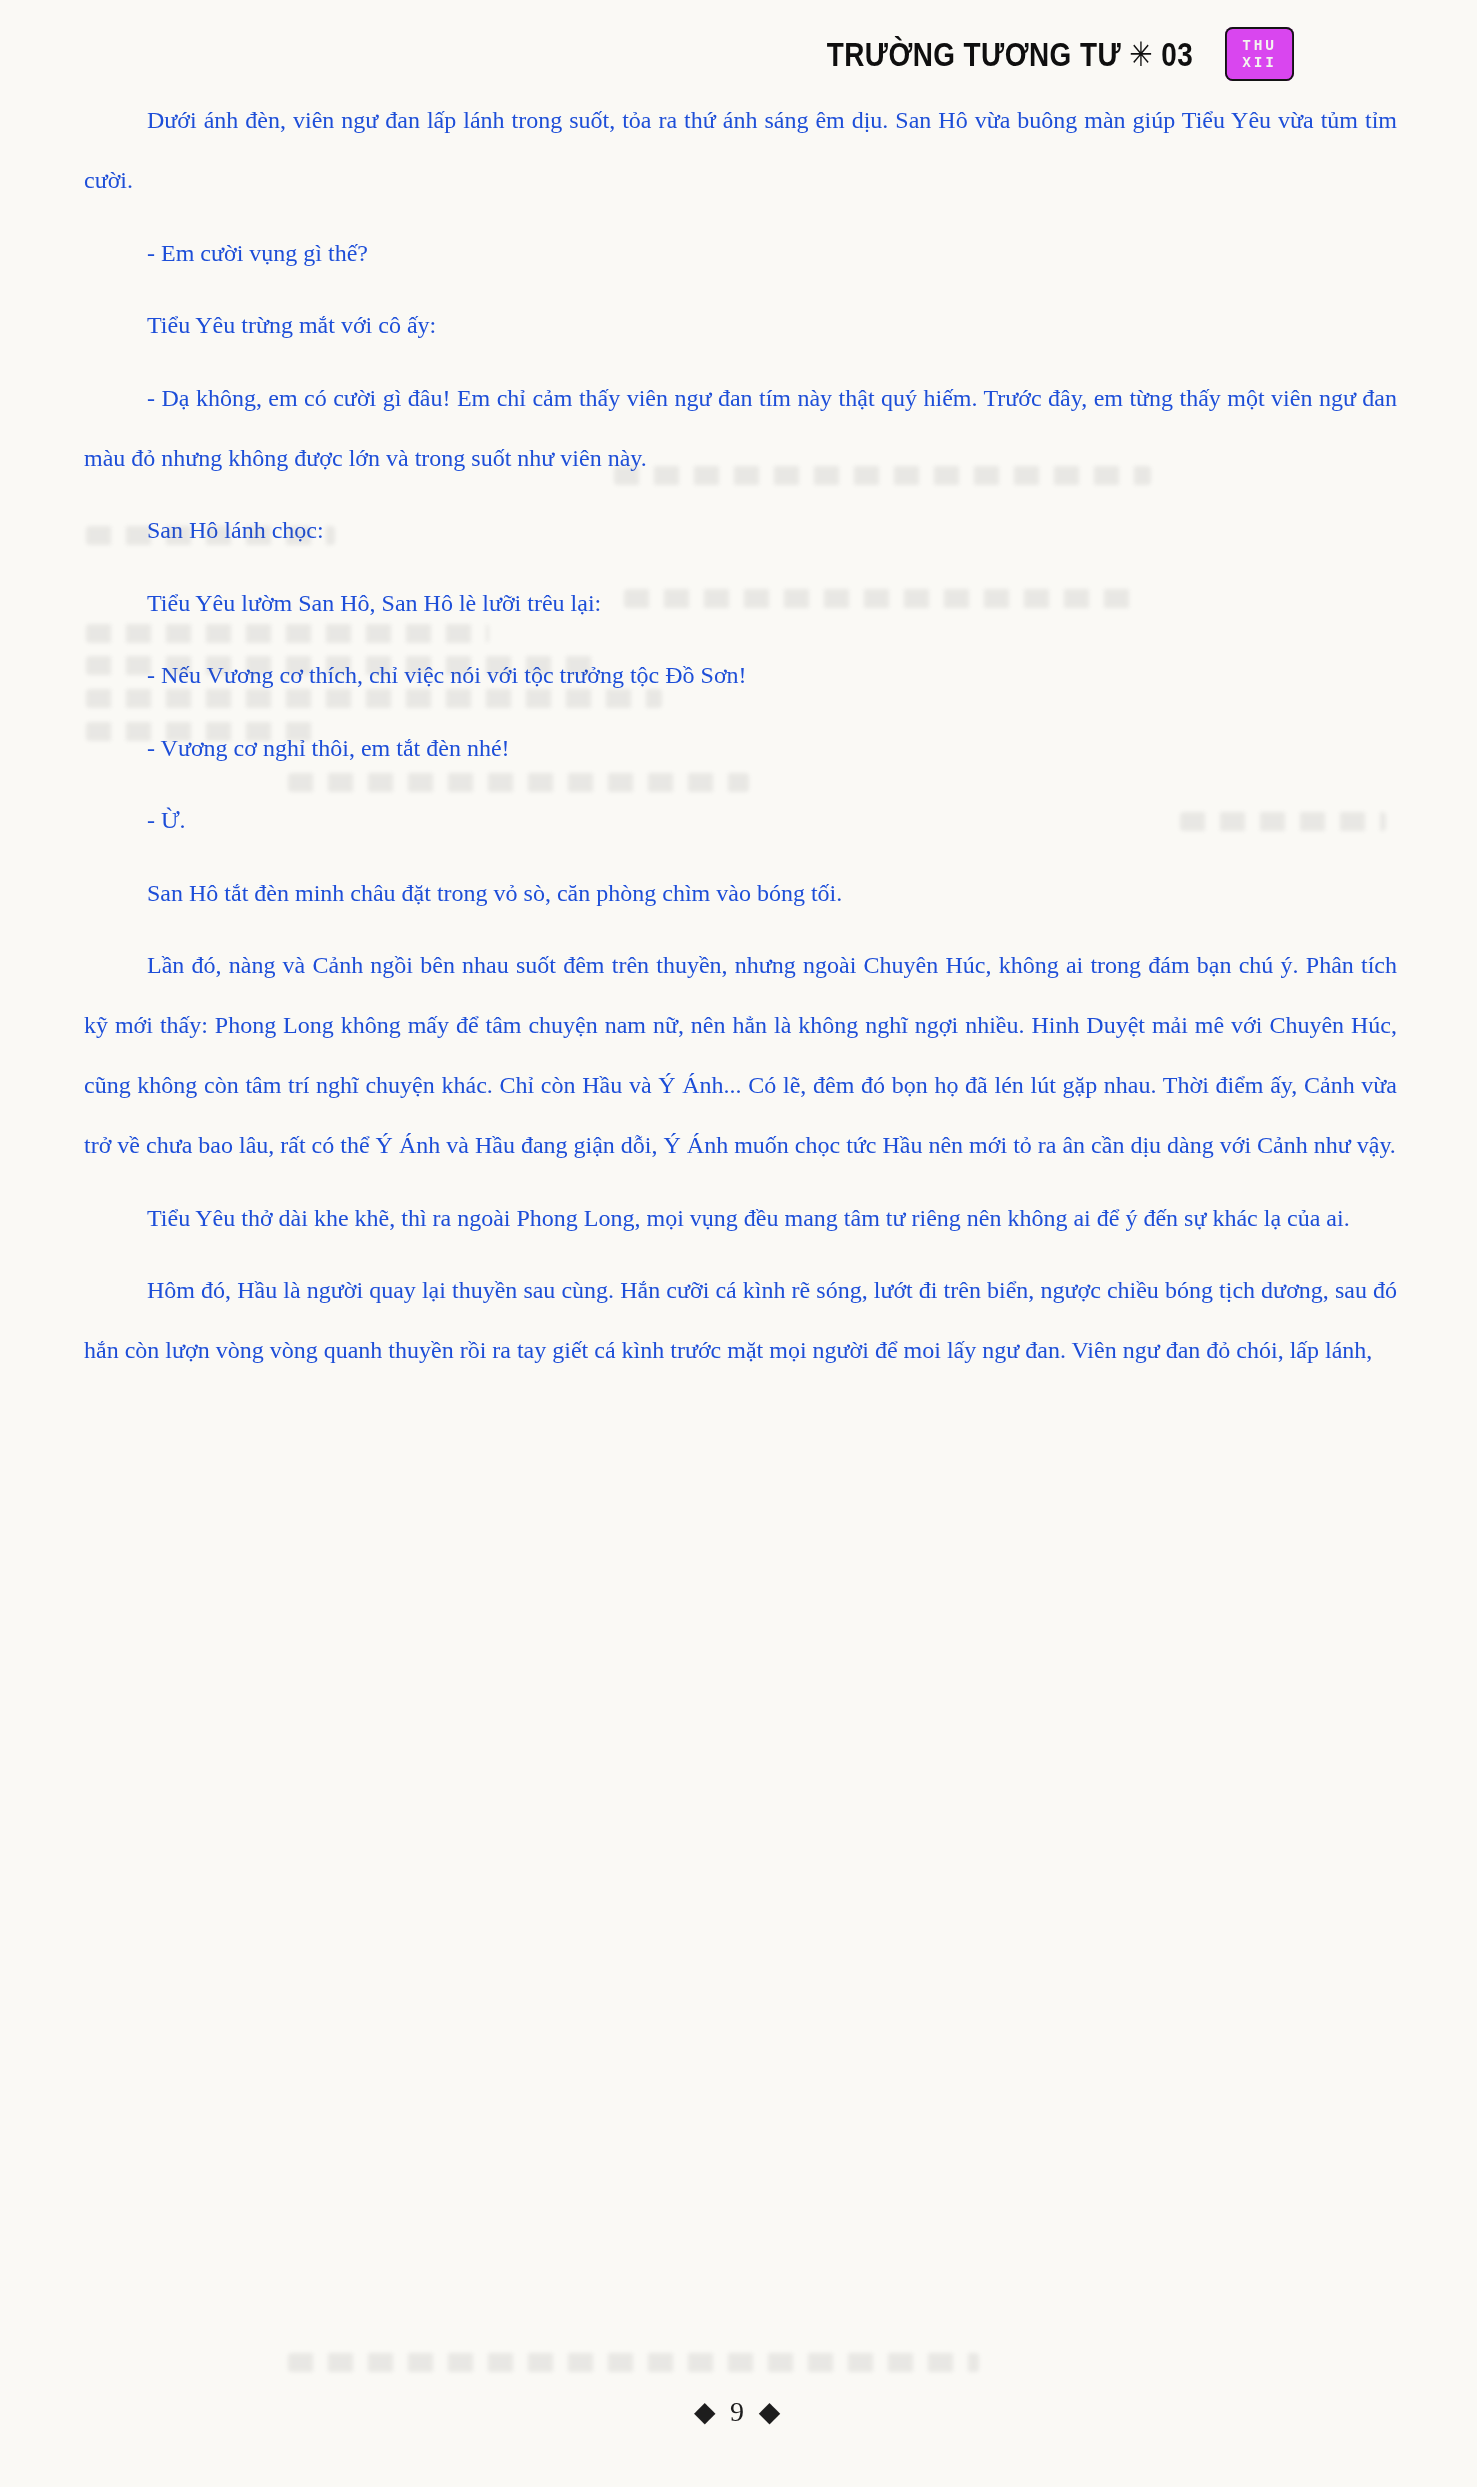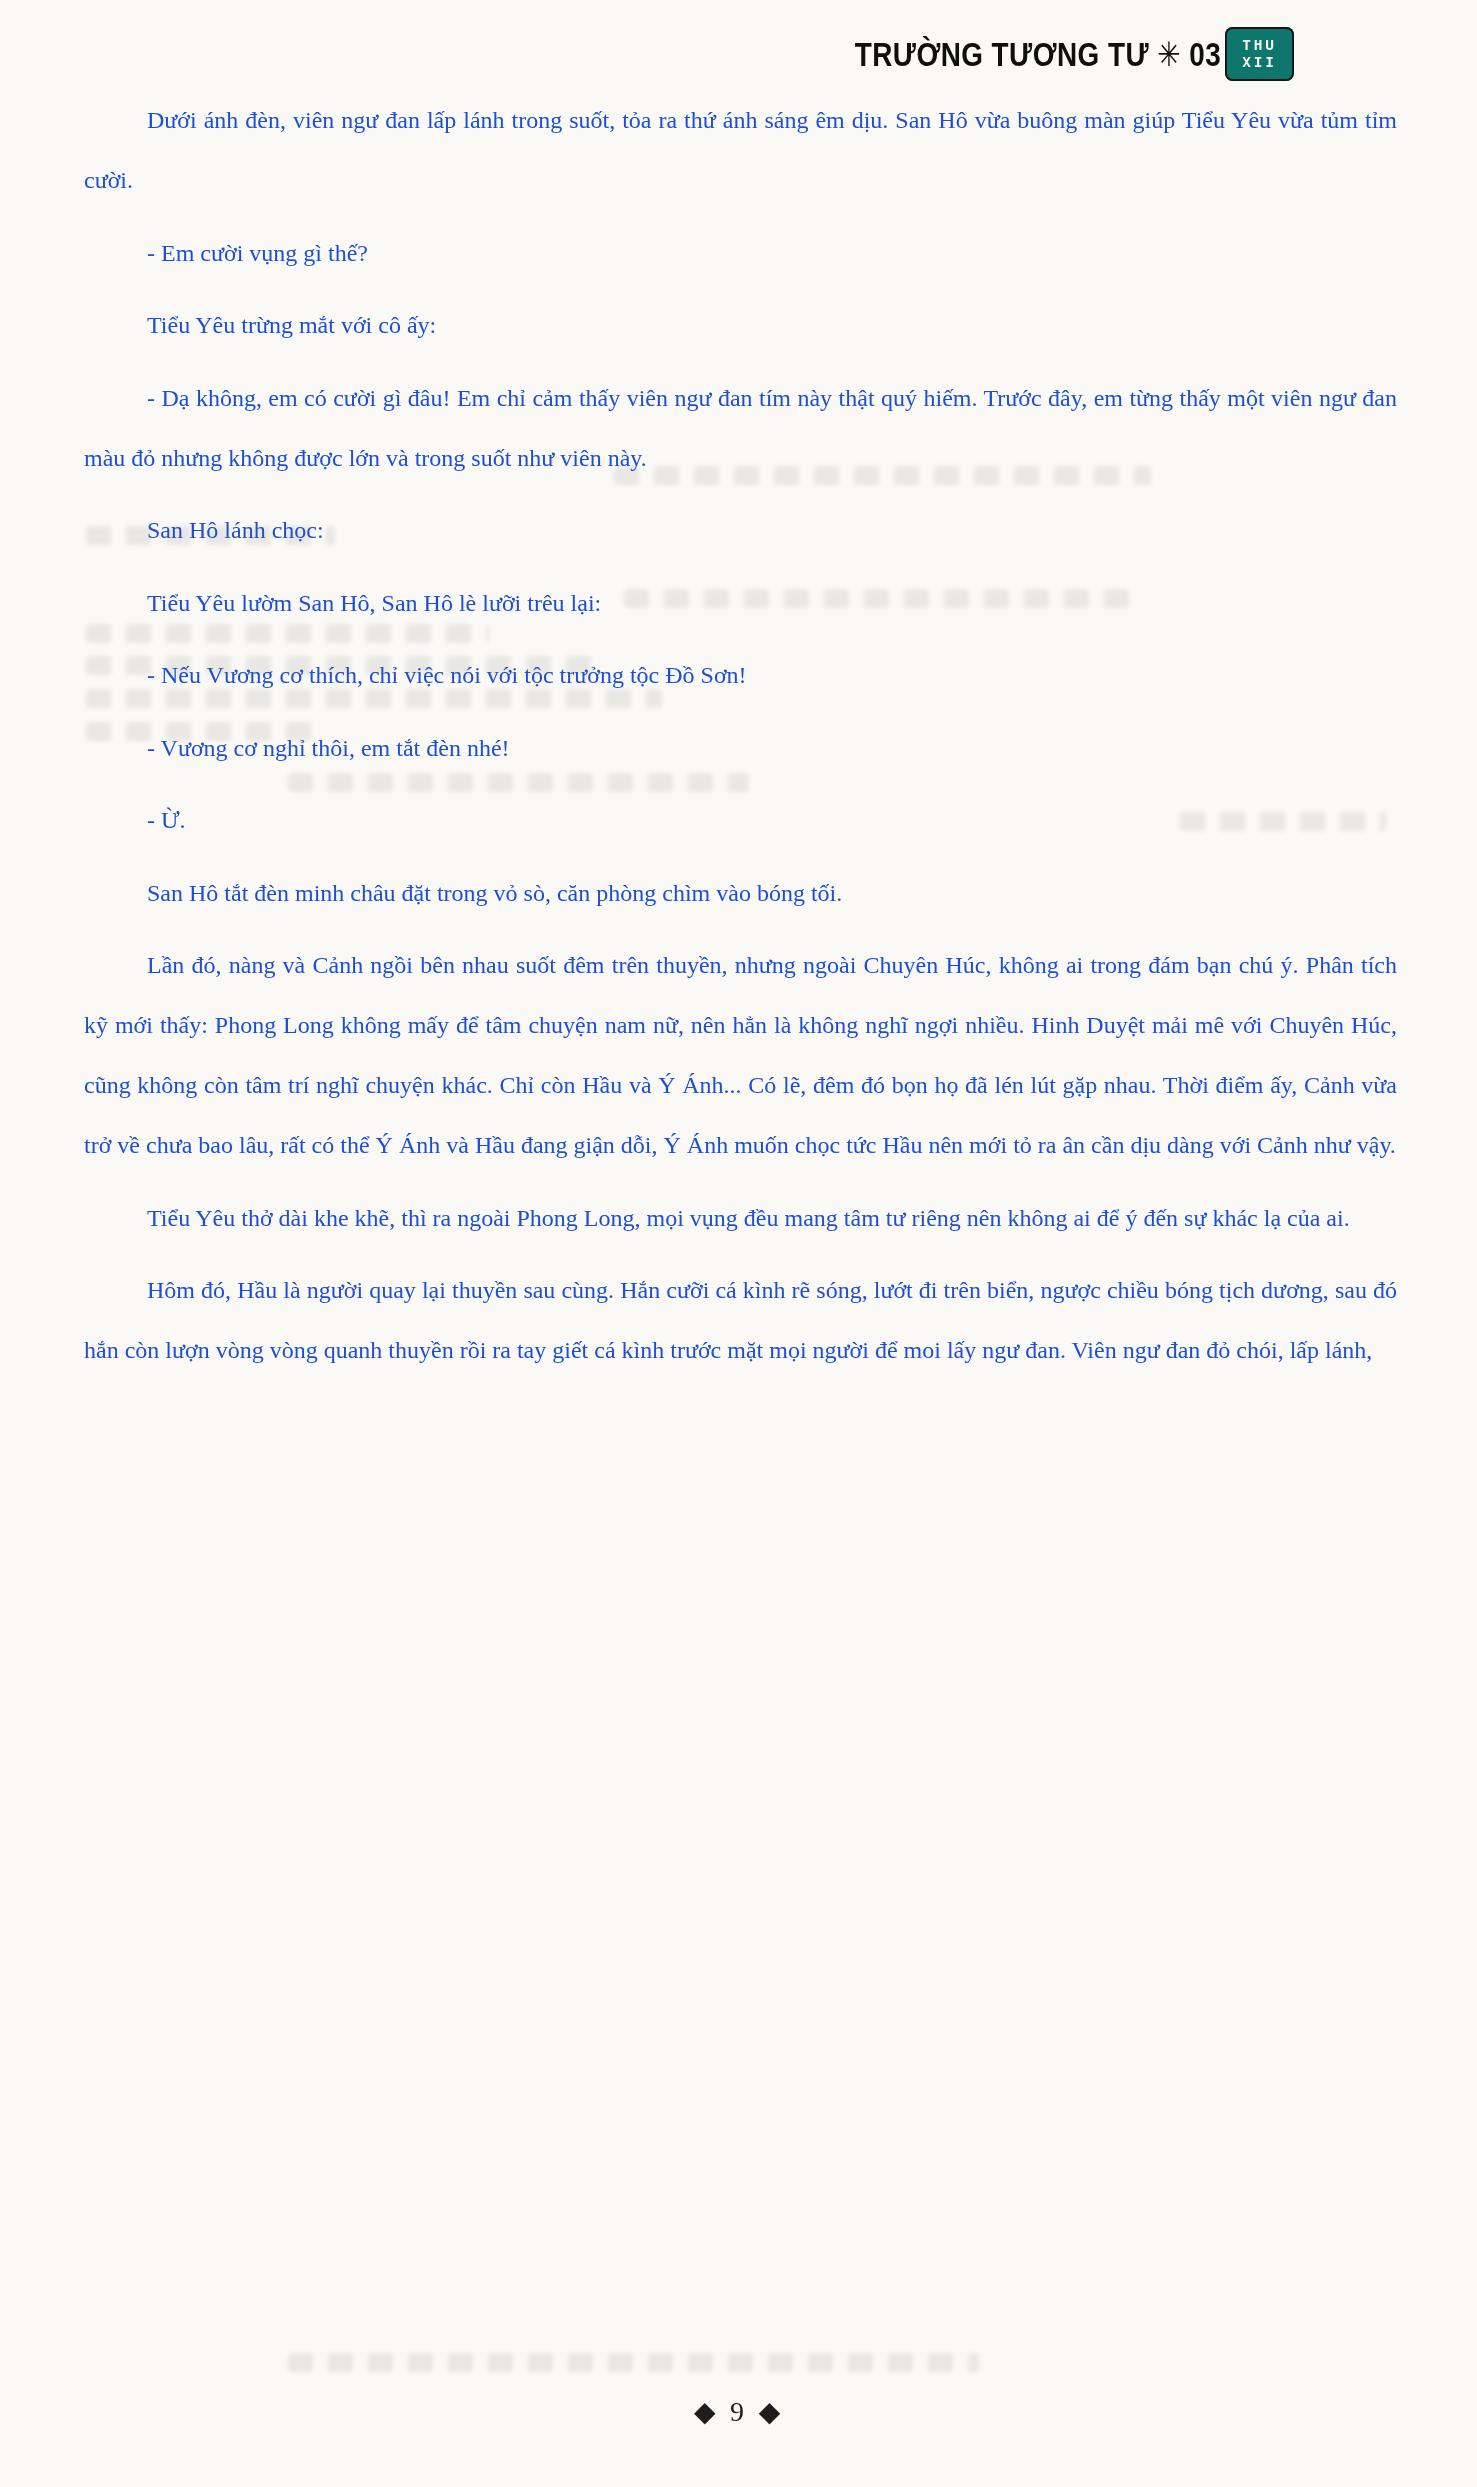--- a/index.html
+++ b/index.html
@@ -16,36 +16,36 @@
   }
   
   .header{
     position:absolute;
     top:27px;
     left:0;
     right:184px;
     display:flex;
     justify-content:flex-end;
     align-items:center;
-    gap:4px;
+    gap:32px;
   }
   .running-title{
     font-family:"Liberation Sans","DejaVu Sans",sans-serif;
     font-weight:800;
     font-size:31px;
     letter-spacing:0.5px;
     color:#0f0f0f;
     transform:scaleX(0.9) scaleY(1.08);
     transform-origin:right center;
     white-space:nowrap;
   }
   .stamp{
     width:69px;
     height:54px;
-    background:#0f766e;
+    background:#d946ef;
     border-radius:7.7px;
     color:#f4f4ef;
     display:flex;
     flex-direction:column;
     justify-content:center;
     align-items:center;
     font-family:"DejaVu Sans Mono","DejaVu Sans",monospace;
     font-weight:700;
     font-size:14.4px;
     line-height:1.15;

